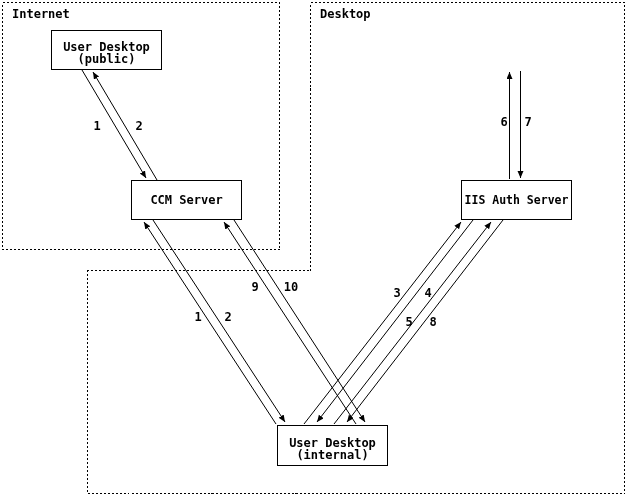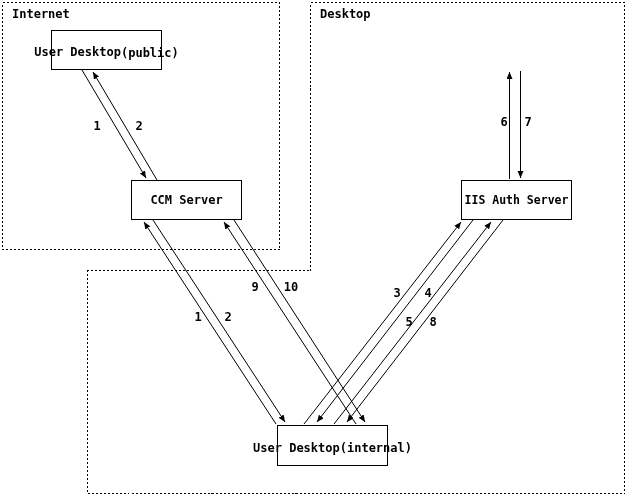--- a/index.html
+++ b/index.html
@@ -10,21 +10,21 @@
     font-family:"DejaVu Sans Mono","Liberation Mono",monospace;
     color:#000;
     overflow:hidden;
   }
   #diagram-svg{position:absolute;left:0;top:0;}
   .node{
     position:absolute;
     border:1px solid #000;
     background:#ffffff;
     display:flex;
-    flex-direction:row;
+    flex-direction:column;
     align-items:center;
     justify-content:center;
     text-align:center;
     box-sizing:border-box;
   }
   .node-title{
     font-size:11.5px;
     font-weight:bold;
     line-height:13px;
     white-space:nowrap;

